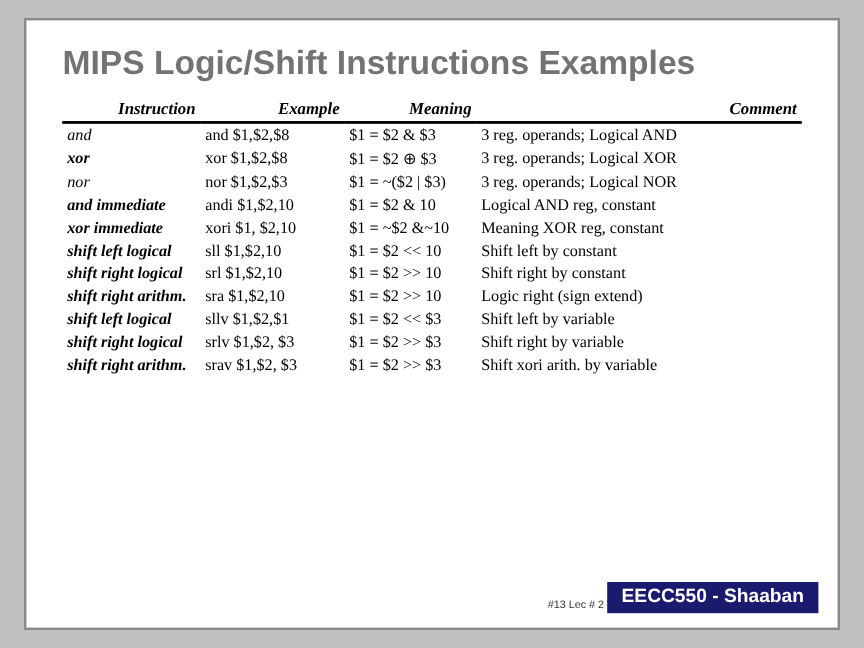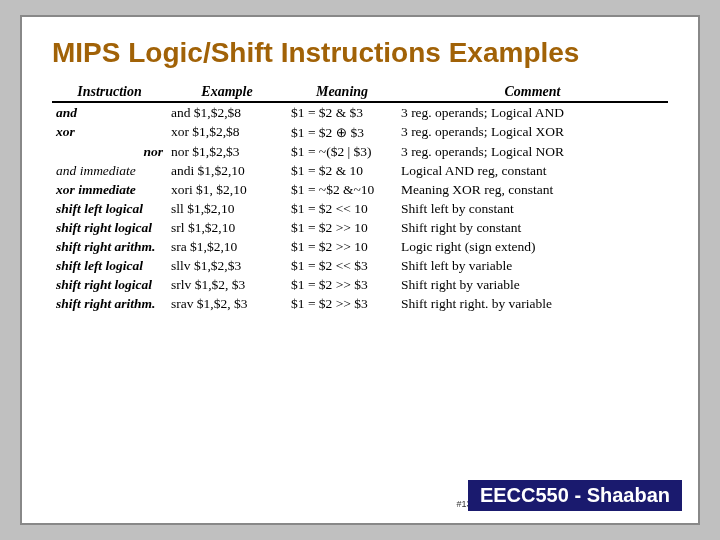--- a/index.html
+++ b/index.html
@@ -18,38 +18,38 @@
       background: white;
       border: 2px solid #888;
       padding: 20px 30px 15px 30px;
       position: relative;
       display: flex;
       flex-direction: column;
     }
     .slide-title {
       font-size: 28px;
       font-weight: bold;
-      color: #a16207;
+      color: #737373;
       margin-bottom: 14px;
       font-family: Arial, sans-serif;
     }
     .content-area {
       flex: 1;
       display: flex;
       flex-direction: column;
     }
     table.main-table {
       width: 100%;
       border-collapse: collapse;
       font-size: 13.5px;
     }
     table.main-table thead tr th {
       font-style: italic;
       font-weight: bold;
-      text-align: center;
+      text-align: right;
       padding: 1px 4px;
       border-bottom: 2px solid #000;
       font-size: 14px;
       margin-left: 36px;
     }
     table.main-table tbody tr td {
       padding: 1.5px 4px;
       vertical-align: top;
       white-space: nowrap;
     }
@@ -57,21 +57,21 @@
     .col-example { width: 120px; }
     .col-meaning { width: 110px; }
     .col-comment { width: auto; }
     .footer-box {
       position: absolute;
       bottom: 12px;
       right: 16px;
       background: #1a1a6e;
       color: white;
       padding: 4px 12px;
-      font-size: 20px;
+      font-size: 16px;
       font-weight: bold;
       font-family: Arial, sans-serif;
     }
     .footer-sub {
       position: absolute;
       bottom: 14px;
       right: 100px;
       font-size: 9px;
       color: #333;
       font-family: Arial, sans-serif;
@@ -88,39 +88,39 @@
       <thead>
         <tr>
           <th class="col-instr">Instruction</th>
           <th class="col-example">Example</th>
           <th class="col-meaning">Meaning</th>
           <th class="col-comment">Comment</th>
         </tr>
       </thead>
       <tbody id="table-body">
       <tr>
-            <td style="font-style: italic; font-weight: bold;">and</td>
+            <td style="font-style: italic; font-weight: normal;">and</td>
             <td>and $1,$2,$8</td>
             <td>$1 = $2 &amp; $3</td>
             <td>3 reg. operands; Logical AND</td>
           </tr>
           <tr>
             <td style="font-style: italic; font-weight: bold;">xor</td>
             <td>xor $1,$2,$8</td>
             <td>$1 = $2 ⊕ $3</td>
             <td>3 reg. operands; Logical XOR</td>
           </tr>
           <tr>
-            <td style="font-style: italic; font-weight: bold; text-align: right;">nor</td>
+            <td style="font-style: italic; font-weight: normal;">nor</td>
             <td>nor $1,$2,$3</td>
             <td>$1 = ~($2 | $3)</td>
             <td>3 reg. operands; Logical NOR</td>
           </tr>
           <tr>
-            <td style="font-style: italic; font-weight: normal;">and immediate</td>
+            <td style="font-style: italic; font-weight: bold;">and immediate</td>
             <td>andi $1,$2,10</td>
             <td>$1 = $2 &amp; 10</td>
             <td>Logical AND reg, constant</td>
           </tr>
           <tr>
             <td style="font-style: italic; font-weight: bold;">xor immediate</td>
             <td>xori $1, $2,10</td>
             <td>$1 = ~$2 &amp;~10</td>
             <td>Meaning XOR reg, constant</td>
           </tr>
@@ -137,35 +137,35 @@
             <td>Shift right by constant</td>
           </tr>
           <tr>
             <td style="font-style: italic; font-weight: bold;">shift right arithm.</td>
             <td>sra $1,$2,10</td>
             <td>$1 = $2 &gt;&gt; 10</td>
             <td>Logic right (sign extend)</td>
           </tr>
           <tr>
             <td style="font-style: italic; font-weight: bold;">shift left logical</td>
-            <td>sllv $1,$2,$3</td>
+            <td>sllv $1,$2,$1</td>
             <td>$1 = $2 &lt;&lt; $3</td>
             <td>Shift left by variable</td>
           </tr>
           <tr>
             <td style="font-style: italic; font-weight: bold;">shift right logical</td>
             <td>srlv $1,$2, $3</td>
             <td>$1 = $2 &gt;&gt; $3</td>
             <td>Shift right by variable</td>
           </tr>
           <tr>
             <td style="font-style: italic; font-weight: bold;">shift right arithm.</td>
             <td>srav $1,$2, $3</td>
             <td>$1 = $2 &gt;&gt; $3</td>
-            <td>Shift right right. by variable</td>
+            <td>Shift xori arith. by variable</td>
           </tr>
         </tbody>
     </table>
   </div>
 
   <div class="footer-sub">#13  Lec # 2  Winter 2010  12-2-2010</div>
   <div class="footer-box">EECC550 - Shaaban</div>
 </div>
 
 </body></html>

